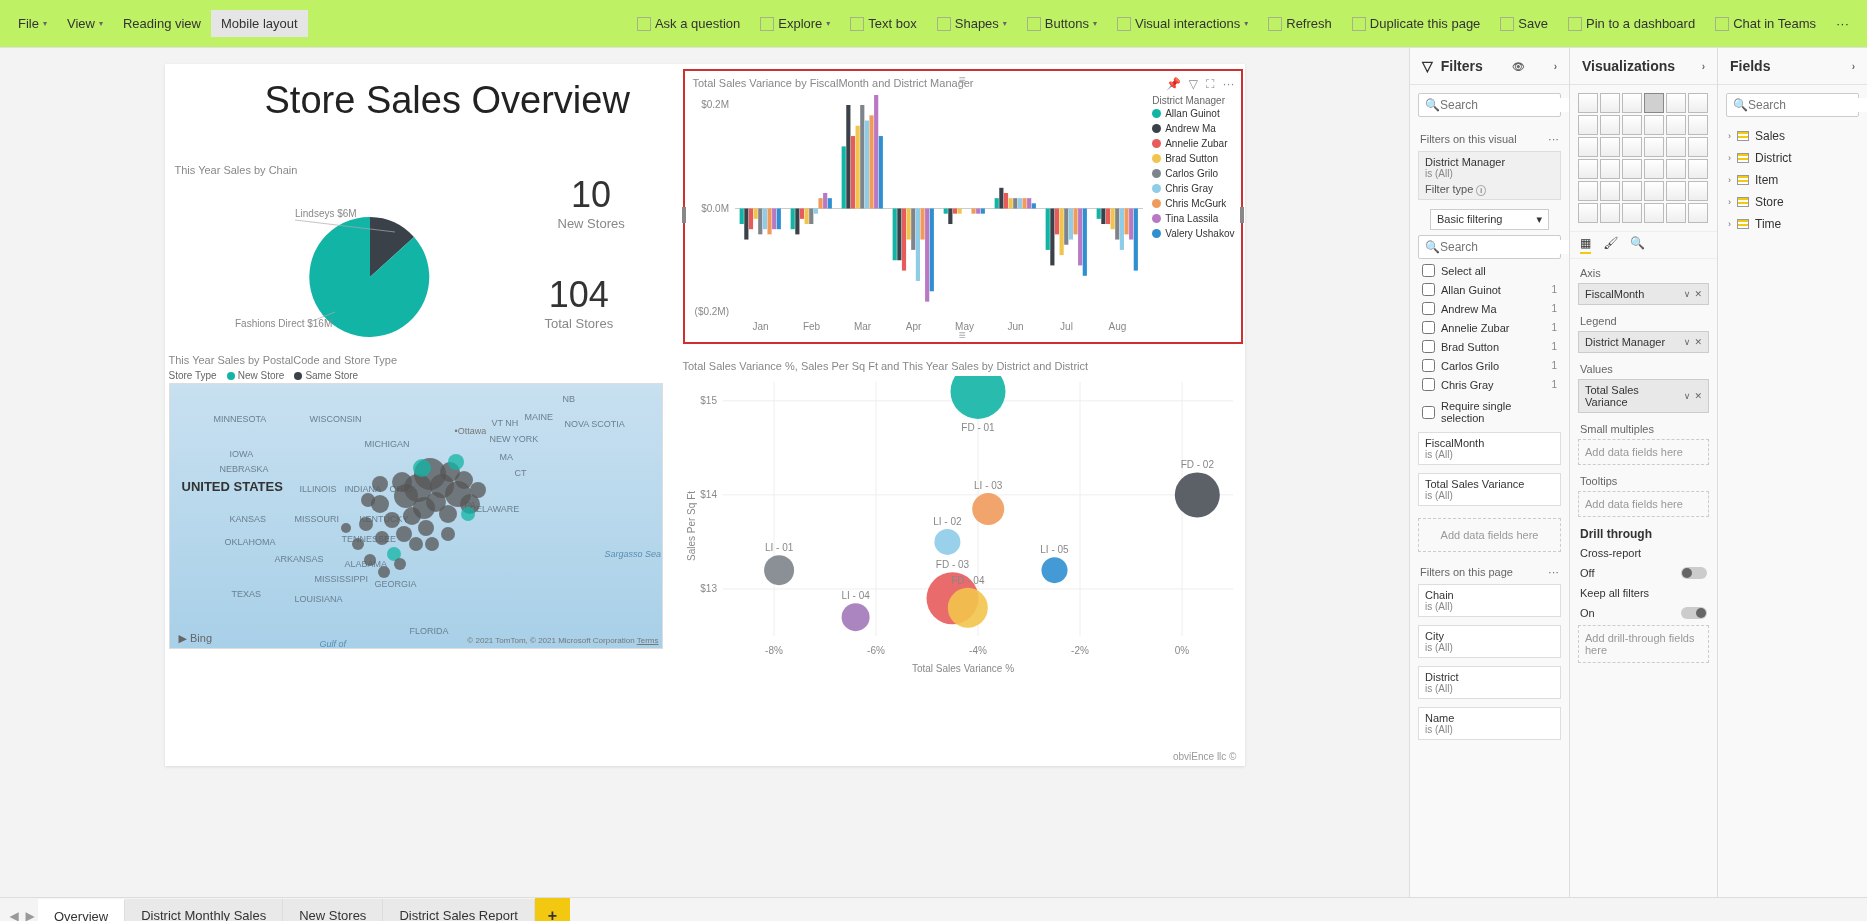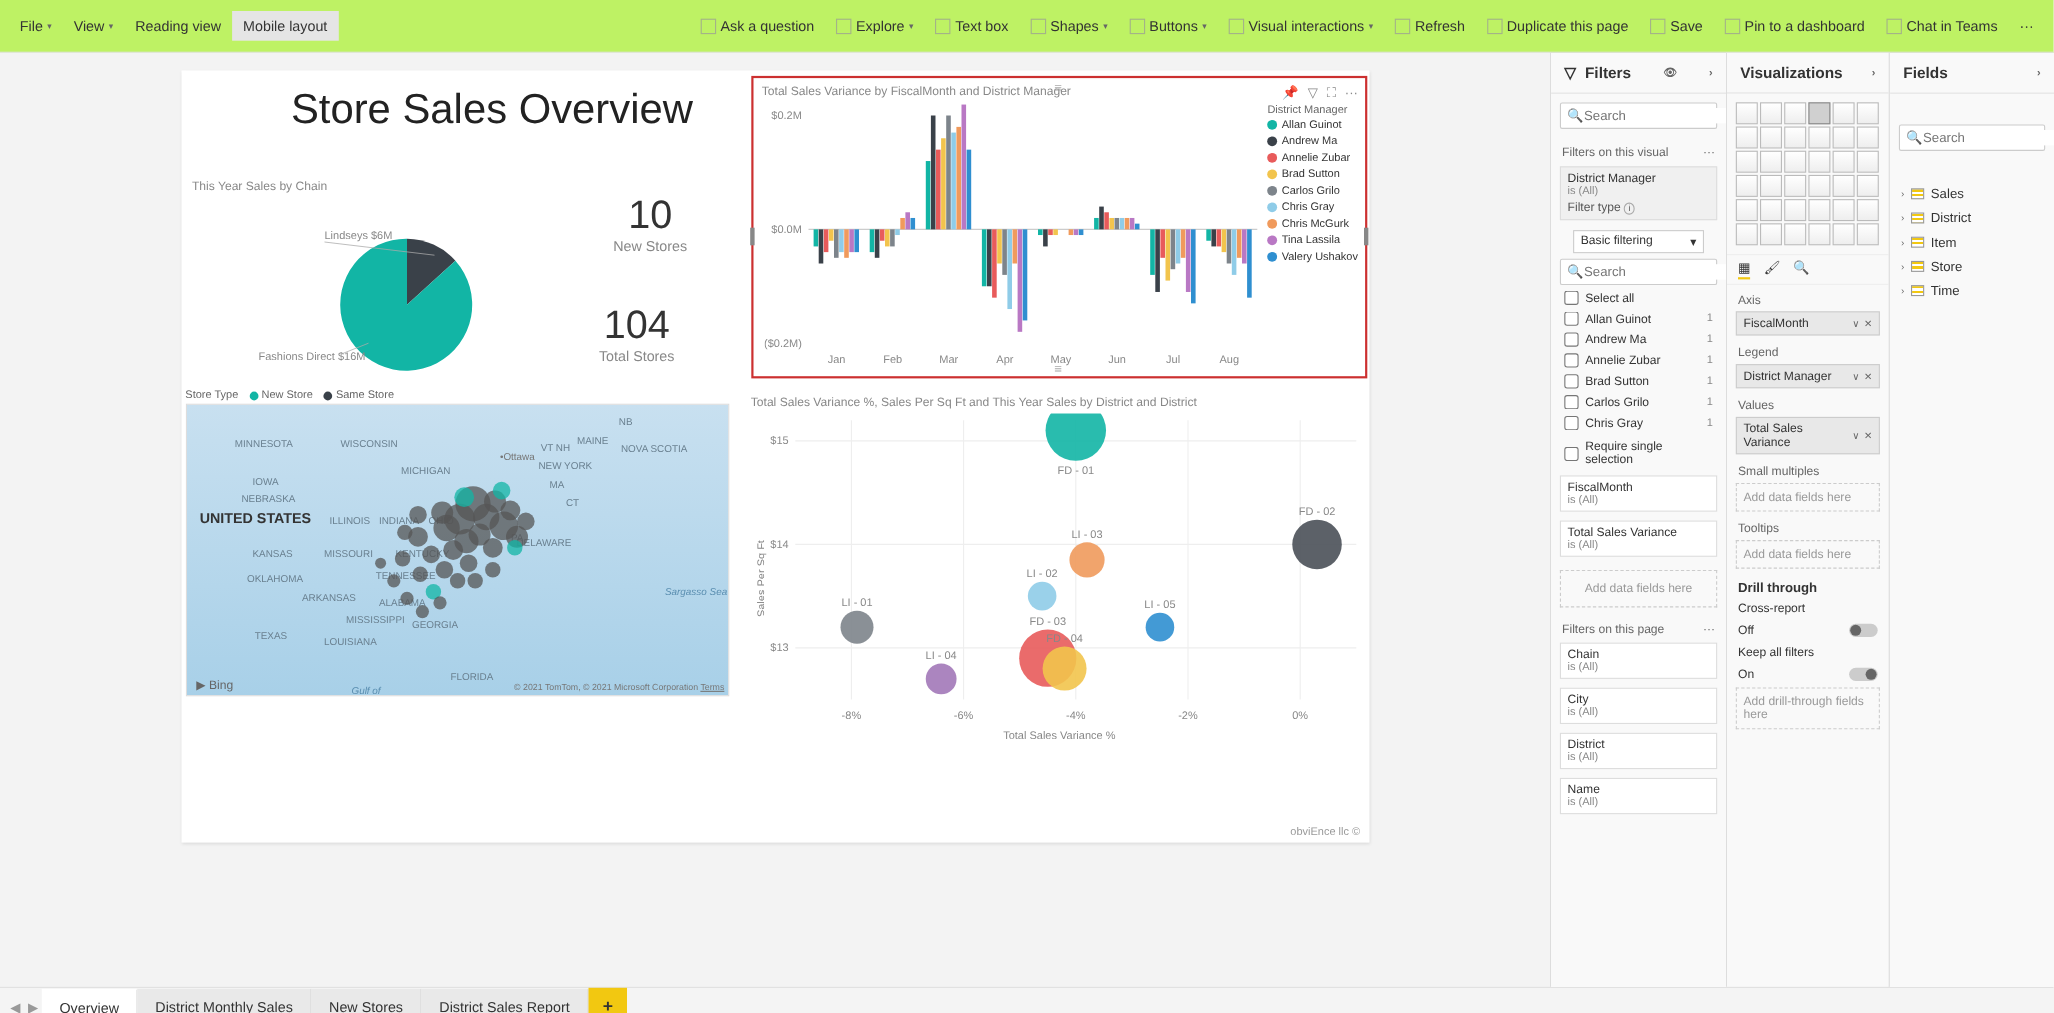--- a/index.html
+++ b/index.html
@@ -23,21 +23,21 @@
 .footer .tab { padding: 9px 16px; font-size: 13px; border-right: 1px solid #ddd; cursor: pointer; background: #e9e9e9; }
 .footer .tab.active { background: #fff; border-top: 1px solid #fff; }
 .footer .add-tab { background: #F2C811; color: #333; padding:9px 13px; font-size:16px; font-weight:bold; cursor:pointer;}
 
 
 .pane { border-left: 1px solid #ddd; background: #f9f9f9; height: 100%; overflow-y: auto; display: flex; flex-direction: column; }
 .pane-header { display: flex; align-items: center; padding: 10px 12px; font-size: 14px; font-weight: 600; border-bottom: 1px solid #e3e3e3; gap: 8px; }
 .pane-header .collapse { margin-left: auto; font-size: 10px; color: #666; }
 .pane-filters { width: 160px; }
 .pane-viz { width: 148px; }
-.pane-fields { width: 150px; gap: 20px; }
+.pane-fields { width: 150px; }
 
 
 .search-box { margin: 8px; border: 1px solid #ccc; border-radius: 2px; display: flex; align-items: center; padding: 4px 6px; background:#fff;}
 .search-box input { border: none; outline: none; flex: 1; font-size: 12px; }
 .section-label { font-size: 11px; color: #666; padding: 8px 10px 4px; display:flex; justify-content:space-between;}
 .filter-card { border: 1px solid #ddd; margin: 2px 8px 6px; background: #fff; font-size: 11px; padding: 4px 6px; }
 .filter-card .fname { color: #333; }
 .filter-card .fval { color: #888; font-size: 10px; }
 .filter-dropdown { border:1px solid #ccc; margin: 3px 20px; padding: 3px 6px; font-size:11px; display:flex; justify-content:space-between; background:#fff;}
 .filter-checkrow { display:flex; align-items:center; padding:3px 12px; font-size:11px; gap:6px; }
@@ -335,20 +335,21 @@
               </div>
             </div>
         </div>
         <div class="vis-grip" style="bottom:0px;">≡</div>
 
         <div class="handle" style="left:-3px;top:50%;width:4px;height:16px;"></div>
         <div class="handle" style="right:-3px;top:50%;width:4px;height:16px;"></div>
       </div>
 
       <div class="vis-map">
+        <div class="t">This Year Sales by PostalCode and Store Type</div>
         <div class="legend">
           <span>Store Type</span>
           <span style="display:flex;align-items:center;gap:3px;">
               <span style="width:8px;height:8px;border-radius:50%;background:#12b5a5;"></span>
               <span>New Store</span>
             </span>
           <span style="display:flex;align-items:center;gap:3px;">
               <span style="width:8px;height:8px;border-radius:50%;background:#3a4149;"></span>
               <span>Same Store</span>
             </span>

